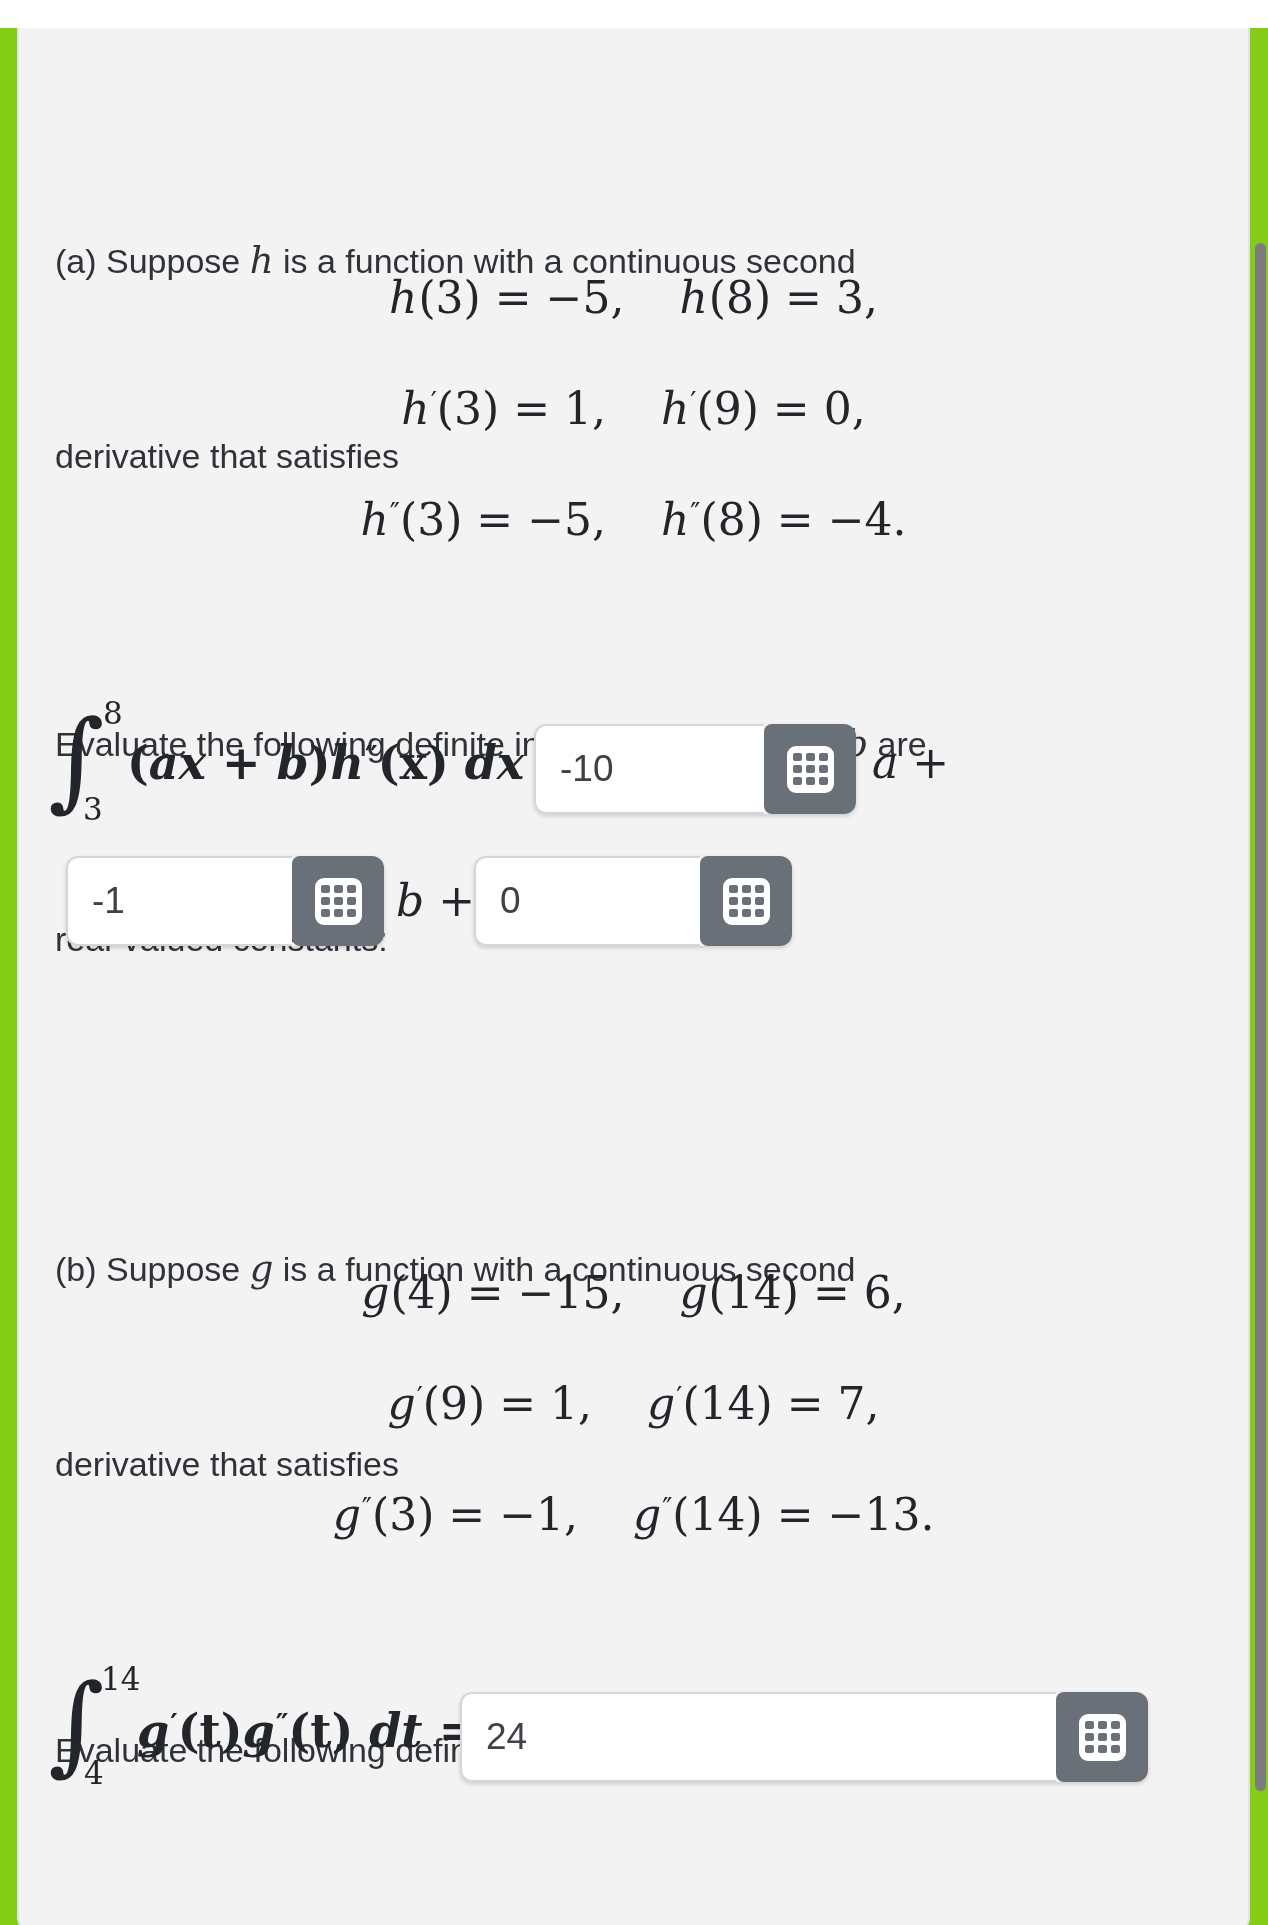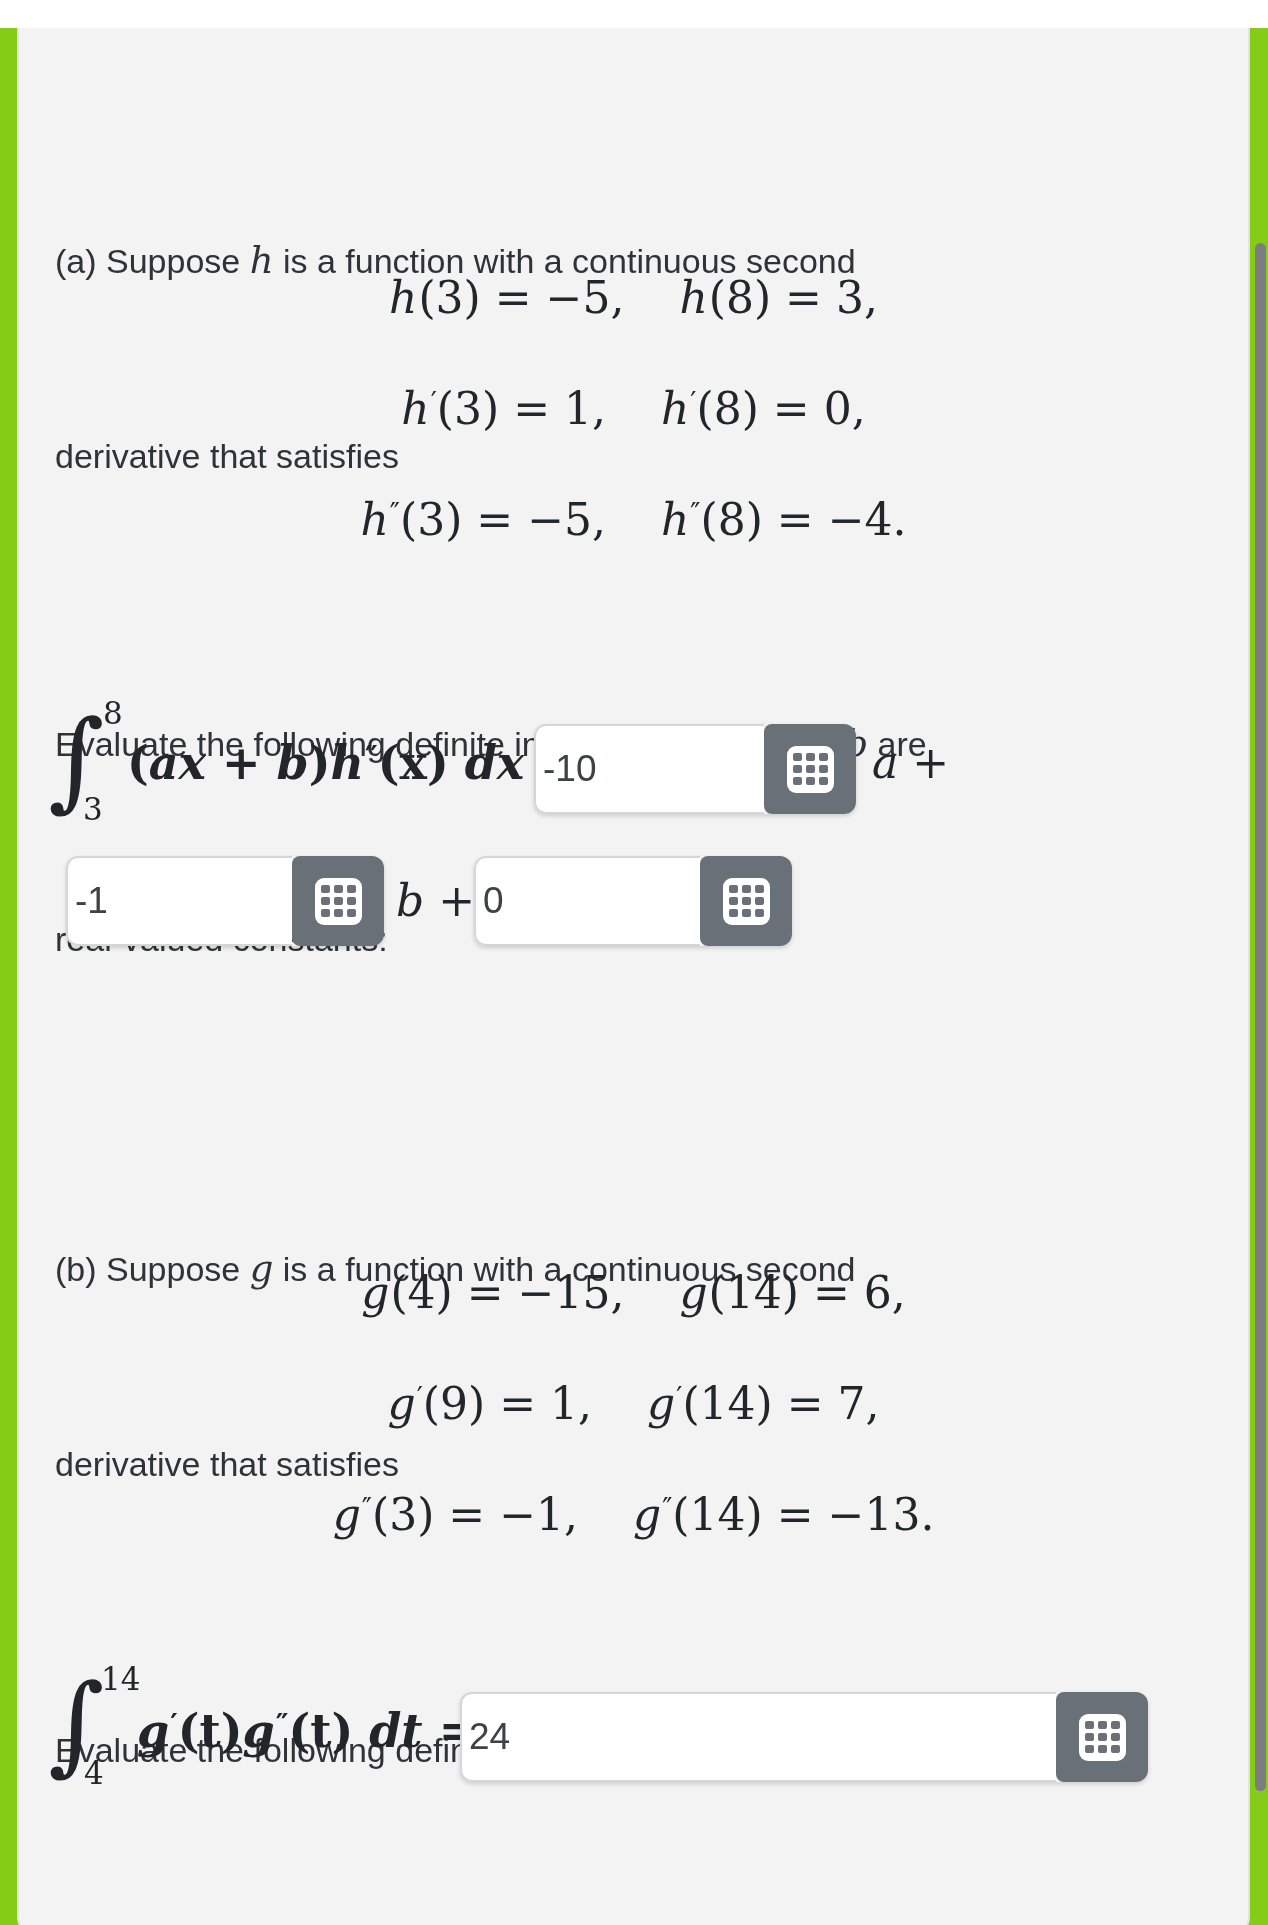--- a/index.html
+++ b/index.html
@@ -19,21 +19,21 @@
   .pr{position:relative;top:-0.45em;font-size:62%;font-style:normal;margin-left:1px;}
   
   .int-sign{position:absolute;font-family:"DejaVu Serif",serif;color:#22262a;font-size:108px;line-height:1.25;}
   .int-lim{position:absolute;font-family:"DejaVu Serif",serif;color:#22262a;font-size:31px;line-height:1;}
   .expr{position:absolute;font-family:"DejaVu Serif",serif;color:#22262a;font-size:46px;line-height:60px;white-space:pre;font-weight:bold;}
   .suffix{position:absolute;font-family:"DejaVu Serif",serif;font-size:44px;line-height:66px;color:#22262a;white-space:pre;}
   
   .answer{position:absolute;display:flex;height:90px;border-radius:12px;
           box-shadow:0 2px 4px rgba(0,0,0,0.16);}
   .ab-field{flex:1;background:#ffffff;border:2px solid #d6d6da;border-right:none;
-            border-radius:12px 0 0 12px;display:flex;align-items:center;padding-left:7px;
+            border-radius:12px 0 0 12px;display:flex;align-items:center;padding-left:24px;
             box-sizing:border-box;font-size:37px;color:#3e4246;white-space:pre;}
   .ab-btn{width:92px;border:none;cursor:pointer;background:#6a7078;margin:0;padding:0;
           border-radius:8px 12px 12px 8px;display:flex;align-items:center;justify-content:center;}
   .kp{width:47px;height:47px;background:#ffffff;border-radius:9px;display:grid;
       grid-template-columns:repeat(3,9px);grid-auto-rows:8px;gap:4px;
       align-content:center;justify-content:center;}
   .kp span{background:#6a7078;border-radius:2px;}
   
   .thumb{position:absolute;left:1255px;top:215px;width:11px;height:1548px;border-radius:6px;
          background:#7d7d80;}
@@ -49,21 +49,21 @@
     <div>derivative that satisfies</div>
   </div>
 
   <div class="eq-block" style="top:240px">
     <div class="eq-row">
       <span class="eq"><span class="mi">h</span><span class="pr"></span><span>(3) = −5,</span></span>
       <span class="eq"><span class="mi">h</span><span class="pr"></span><span>(8) = 3,</span></span>
     </div>
     <div class="eq-row">
       <span class="eq"><span class="mi">h</span><span class="pr">′</span><span>(3) = 1,</span></span>
-      <span class="eq"><span class="mi">h</span><span class="pr">′</span><span>(8) = 0,</span></span>
+      <span class="eq"><span class="mi">h</span><span class="pr">′</span><span>(9) = 0,</span></span>
     </div>
     <div class="eq-row">
       <span class="eq"><span class="mi">h</span><span class="pr">″</span><span>(3) = −5,</span></span>
       <span class="eq"><span class="mi">h</span><span class="pr">″</span><span>(8) = −4.</span></span>
     </div>
   </div>
 
   <div class="txt" style="left:55px;top:553px">
     <div><span>Evaluate the following definite integral, where </span><span class="mi">a</span><span> and </span><span class="mi">b</span><span> are</span></div>
     <div>real-valued constants:</div>

